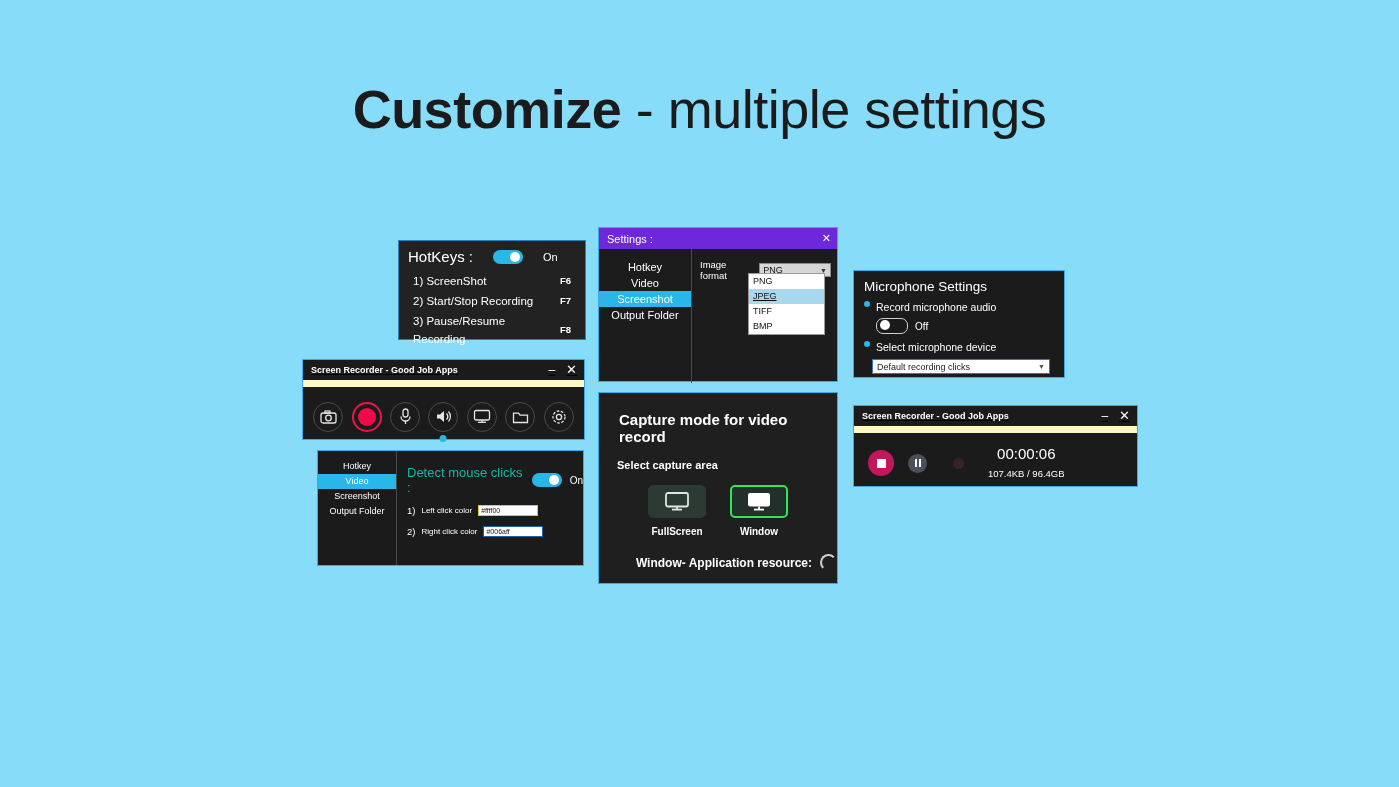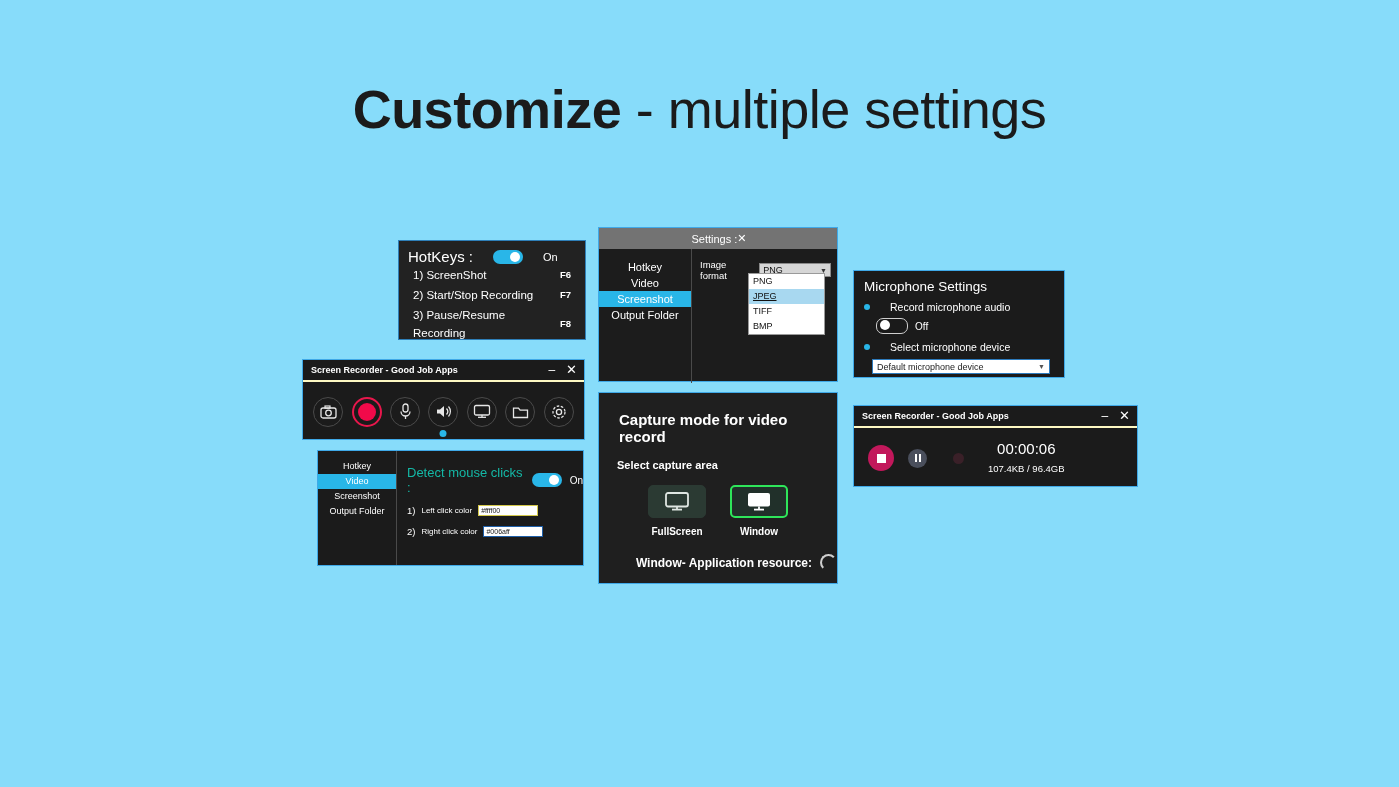--- a/index.html
+++ b/index.html
@@ -22,71 +22,71 @@
   .title .light{font-weight:normal;}
 
   
   .panel{position:absolute;background:#222222;border:1px solid #3fa9e8;box-sizing:border-box;}
 
   
   #hotkeys{left:398px;top:240px;width:188px;height:100px;background:#222;border:1px solid #2e7fb8;}
   #hotkeys .hk-head{display:flex;align-items:center;padding:7px 0 0 9px;gap:20px;}
   #hotkeys .hk-title{color:#ffffff;font-size:15px;}
   #hotkeys .hk-on{color:#ffffff;font-size:11px;}
-  #hotkeys .hk-rows{}
+  #hotkeys .hk-rows{margin-top:6px;}
   #hotkeys .hk-row{display:flex;justify-content:space-between;align-items:center;
      padding:1px 14px 1px 14px;color:#ffffff;font-size:11.5px;line-height:18px;}
   #hotkeys .hk-key{font-size:9.5px;color:#ffffff;font-weight:bold;}
 
   
   .toggle{width:30px;height:14px;border-radius:7px;position:relative;display:inline-block;flex:none;}
   .toggle.on{background:#29b6e8;}
   .toggle.off{background:#1a1a1a;border:1px solid #cfcfcf;}
   .toggle .knob{position:absolute;top:2px;width:10px;height:10px;border-radius:50%;background:#fff;}
   .toggle.on .knob{right:3px;}
   .toggle.off .knob{left:3px;top:1px;}
 
   
   #settings{left:598px;top:227px;width:240px;height:155px;background:#1c1c1c;border:1px solid #3fa9e8;}
-  #settings .sd-title{height:21px;background:#737373;display:flex;align-items:center;
-     justify-content:center;padding:0 6px 0 8px;}
+  #settings .sd-title{height:21px;background:#6d28d9;display:flex;align-items:center;
+     justify-content:space-between;padding:0 6px 0 8px;}
   #settings .sd-title span{color:#ffffff;font-size:11px;}
   #settings .sd-close{color:#ffffff;font-size:17px;line-height:17px;font-weight:300;cursor:pointer;}
   #settings .sd-body{display:flex;height:134px;}
   #settings .sd-side{width:92px;padding-top:10px;border-right:1px solid #4a4a4a;}
   #settings .sd-item{color:#ffffff;font-size:11px;text-align:center;line-height:16px;padding:0 4px;}
   #settings .sd-item.sel{background:#29b6e8;color:#ffffff;}
   #settings .sd-main{flex:1;padding:10px 6px 0 8px;position:relative;}
   #settings .fmt-row{display:flex;align-items:center;gap:6px;}
   #settings .fmt-label{color:#ffffff;font-size:9.5px;}
   .combo{width:75px;height:14px;background:#d6d6d6;border:1px solid #8a8a8a;
      display:flex;align-items:center;justify-content:space-between;padding:0 3px;box-sizing:border-box;}
   .combo .cval{font-size:9px;color:#111;}
   .combo .carr{font-size:7px;color:#333;}
   .droplist{position:absolute;left:56px;top:24px;width:75px;background:#ffffff;border:1px solid #9a9a9a;}
   .droplist .opt{font-size:9px;color:#111;padding:1px 4px;line-height:13px;}
   .droplist .opt.sel{background:#a8d8f0;text-decoration:underline;}
 
   
   #mic{left:853px;top:270px;width:212px;height:108px;background:#1b1b1b;border:1px solid #3fa9e8;}
   #mic .m-title{color:#ffffff;font-size:13.5px;padding:8px 0 0 10px;}
-  #mic .m-row{display:flex;align-items:center;gap:20px;padding:7px 0 0 10px;}
+  #mic .m-row{display:flex;align-items:flex-start;gap:6px;padding:7px 0 0 10px;}
   #mic .bullet{width:6px;height:6px;border-radius:50%;background:#29b6e8;flex:none;}
   #mic .m-lbl{color:#ffffff;font-size:10.5px;}
   #mic .m-toggle-row{display:flex;align-items:center;gap:7px;padding:5px 0 0 22px;}
   #mic .m-off{color:#ffffff;font-size:10px;}
   #mic .m-combo{margin:6px 0 0 18px;width:178px;height:15px;background:#ffffff;border:1px solid #2d7bbd;
      display:flex;align-items:center;justify-content:space-between;padding:0 4px;box-sizing:border-box;}
   #mic .m-combo .v{font-size:9px;color:#222;}
   #mic .m-combo .a{font-size:7px;color:#555;}
 
   
   #recorder{left:302px;top:359px;width:283px;height:81px;background:#1b1b1b;border:1px solid #3fa9e8;}
   .winbar{height:20px;display:flex;align-items:center;justify-content:space-between;
-     padding:0 7px 0 8px;border-bottom:2px solid #fef9c3;}
+     padding:0 7px 0 8px;border-bottom:7px solid #fef9c3;text-decoration:underline;}
   .winbar .wtitle{color:#ffffff;font-size:9px;font-weight:bold;}
   .winbar .wbtns{display:flex;align-items:center;gap:11px;}
   .winbar .wmin{color:#ffffff;font-size:12px;line-height:10px;}
   .winbar .wclose{color:#ffffff;font-size:13px;line-height:12px;}
   #recorder .tools{display:flex;align-items:center;justify-content:space-around;height:59px;padding:0 6px;}
   .tbtn{width:30px;height:30px;border-radius:50%;border:1px solid #4a4a4a;
      display:flex;align-items:center;justify-content:center;position:relative;box-sizing:border-box;}
   .tbtn.rec{border:2px solid #e8174c;background:transparent;}
   .tbtn .reddot{width:18px;height:18px;border-radius:50%;background:#f10a4a;}
   .tbtn .act{position:absolute;bottom:-11px;left:50%;transform:translateX(-50%);
@@ -214,21 +214,21 @@
       <span class="toggle off">
           <span class="knob"></span>
         </span>
       <span class="m-off">Off</span>
     </div>
     <div class="m-row">
       <span class="bullet"></span>
       <span class="m-lbl">Select microphone device</span>
     </div>
     <div class="m-combo">
-      <span class="v">Default microphone device</span>
+      <span class="v">Default recording clicks</span>
       <span class="a">▼</span>
     </div>
   </div>
 
   <div class="panel" id="recorder">
     <div class="winbar">
       <span class="wtitle">Screen Recorder - Good Job Apps</span>
       <span class="wbtns">
         <span class="wmin">‒</span>
         <span class="wclose">✕</span>

